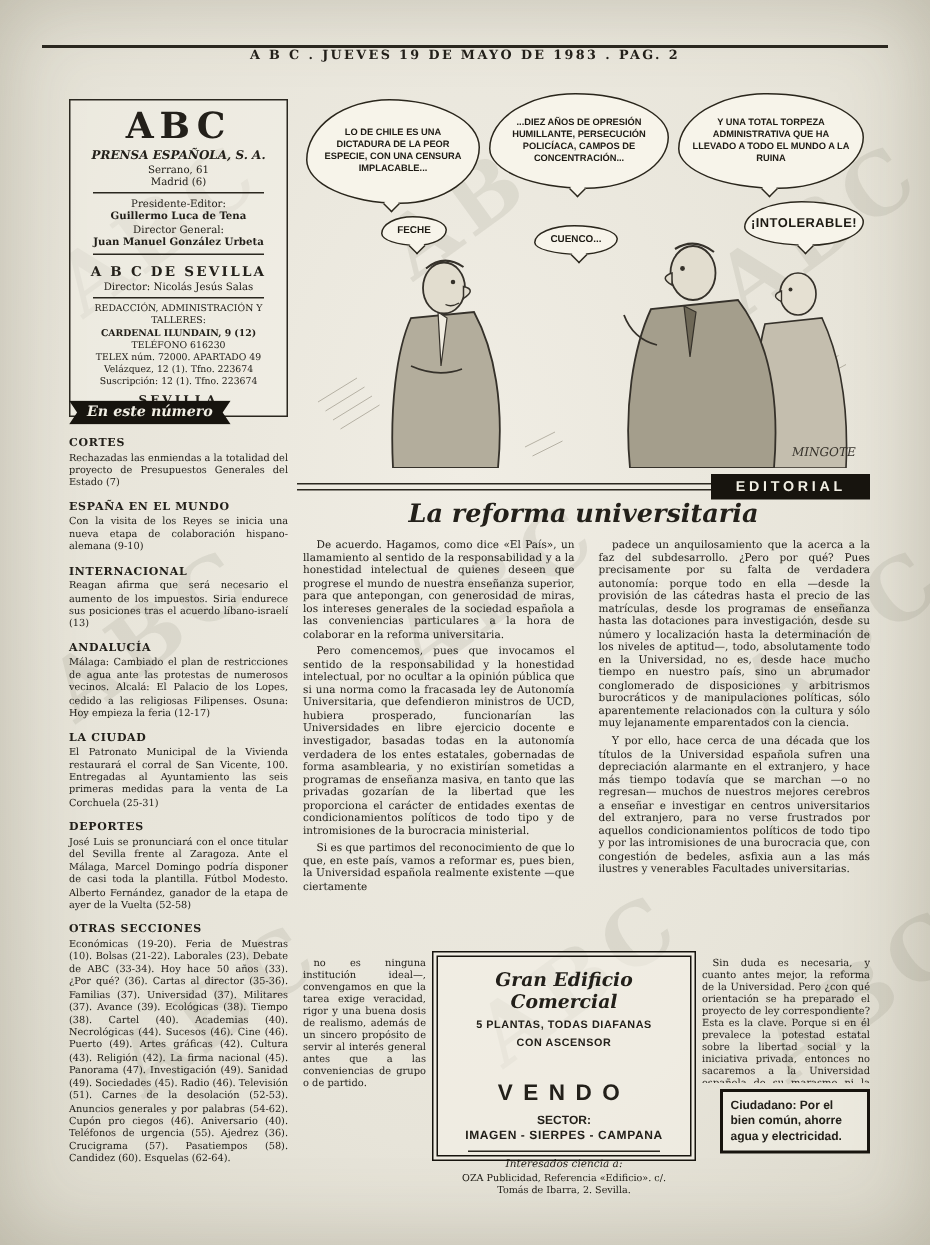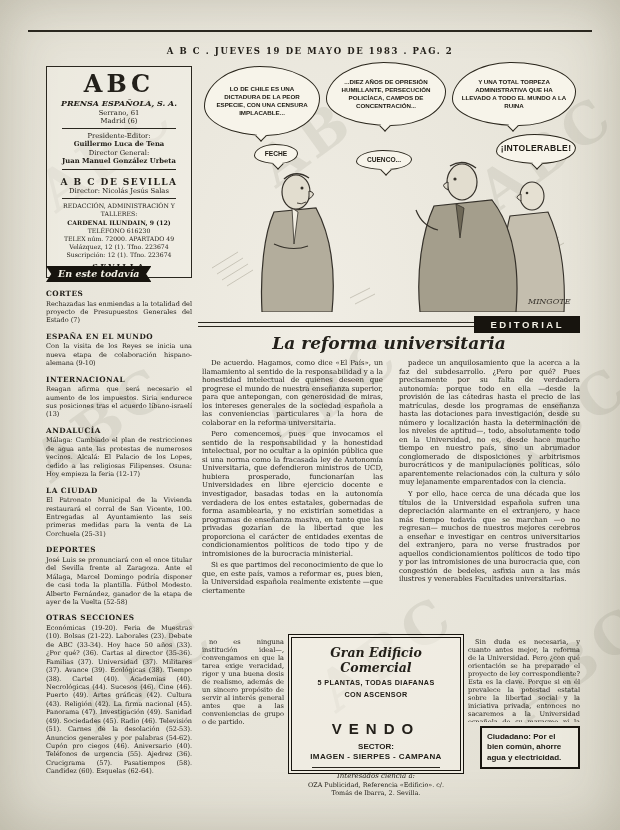--- a/index.html
+++ b/index.html
@@ -5,21 +5,21 @@
   html,body{margin:0;padding:0;}
   body{background:#b8b4a8;font-family:"DejaVu Serif", serif;}
   .page{position:relative;width:620px;height:830px;margin:0 auto;overflow:hidden;
         background:radial-gradient(ellipse at 50% 38%, #f0ede4 0%, #e7e4d9 62%, #dcd9cc 100%);
         box-shadow:inset 0 0 55px rgba(95,85,60,.28);color:#23201a;}
   
   .wm{position:absolute;font-family:"DejaVu Serif",serif;font-weight:bold;font-size:56px;
       letter-spacing:5px;color:rgba(70,62,45,.09);transform:rotate(-36deg);pointer-events:none;z-index:0;}
   
   .top-rule{position:absolute;left:28px;right:28px;top:30px;border-top:2px solid #2a271f;}
-  .page-header{position:absolute;left:0;right:0;top:46px;text-align:center;
+  .page-header{position:absolute;left:0;right:0;top:32px;text-align:center;
       font:bold 8.5px "DejaVu Serif",serif;letter-spacing:1.6px;}
   
   .masthead{position:absolute;left:46px;top:66px;width:146px;box-sizing:border-box;
       border:1.3px solid #2a271f;padding:5px 5px 6px;text-align:center;background:rgba(245,242,233,.45);z-index:2;}
   .mh-logo{font:bold 24px "DejaVu Serif",serif;letter-spacing:4px;line-height:1;}
   .mh-company{font:italic bold 8px "DejaVu Serif",serif;margin-top:2px;}
   .mh-row{display:flex;justify-content:space-between;font-size:6.8px;padding:1px 6px 0;flex-direction:column;}
   .mh-hr{border-top:1px solid #2a271f;margin:3px 10px;}
   .mh-line{font-size:6.8px;line-height:1.25;}
   .mh-line.b{font-weight:bold;}
@@ -120,21 +120,21 @@
     <div class="mh-small">REDACCIÓN, ADMINISTRACIÓN Y TALLERES:</div>
     <div class="mh-small" style="font-weight:bold">CARDENAL ILUNDAIN, 9 (12)</div>
     <div class="mh-small">TELÉFONO 616230</div>
     <div class="mh-small">TELEX núm. 72000. APARTADO 49</div>
     <div class="mh-small">Velázquez, 12 (1). Tfno. 223674</div>
     <div class="mh-small">Suscripción: 12 (1). Tfno. 223674</div>
     <div class="mh-city">SEVILLA</div>
   </aside>
 
   <aside class="toc">
-    <div class="toc-banner">En este todavía</div>
+    <div class="toc-banner">En este número</div>
     <section>
       <h3>CORTES</h3>
       <p>Rechazadas las enmiendas a la totalidad del proyecto de Presupuestos Generales del Estado (7)</p>
     </section>
     <section>
       <h3>ESPAÑA EN EL MUNDO</h3>
       <p>Con la visita de los Reyes se inicia una nueva etapa de colaboración hispano-alemana (9-10)</p>
     </section>
     <section>
       <h3>INTERNACIONAL</h3>

